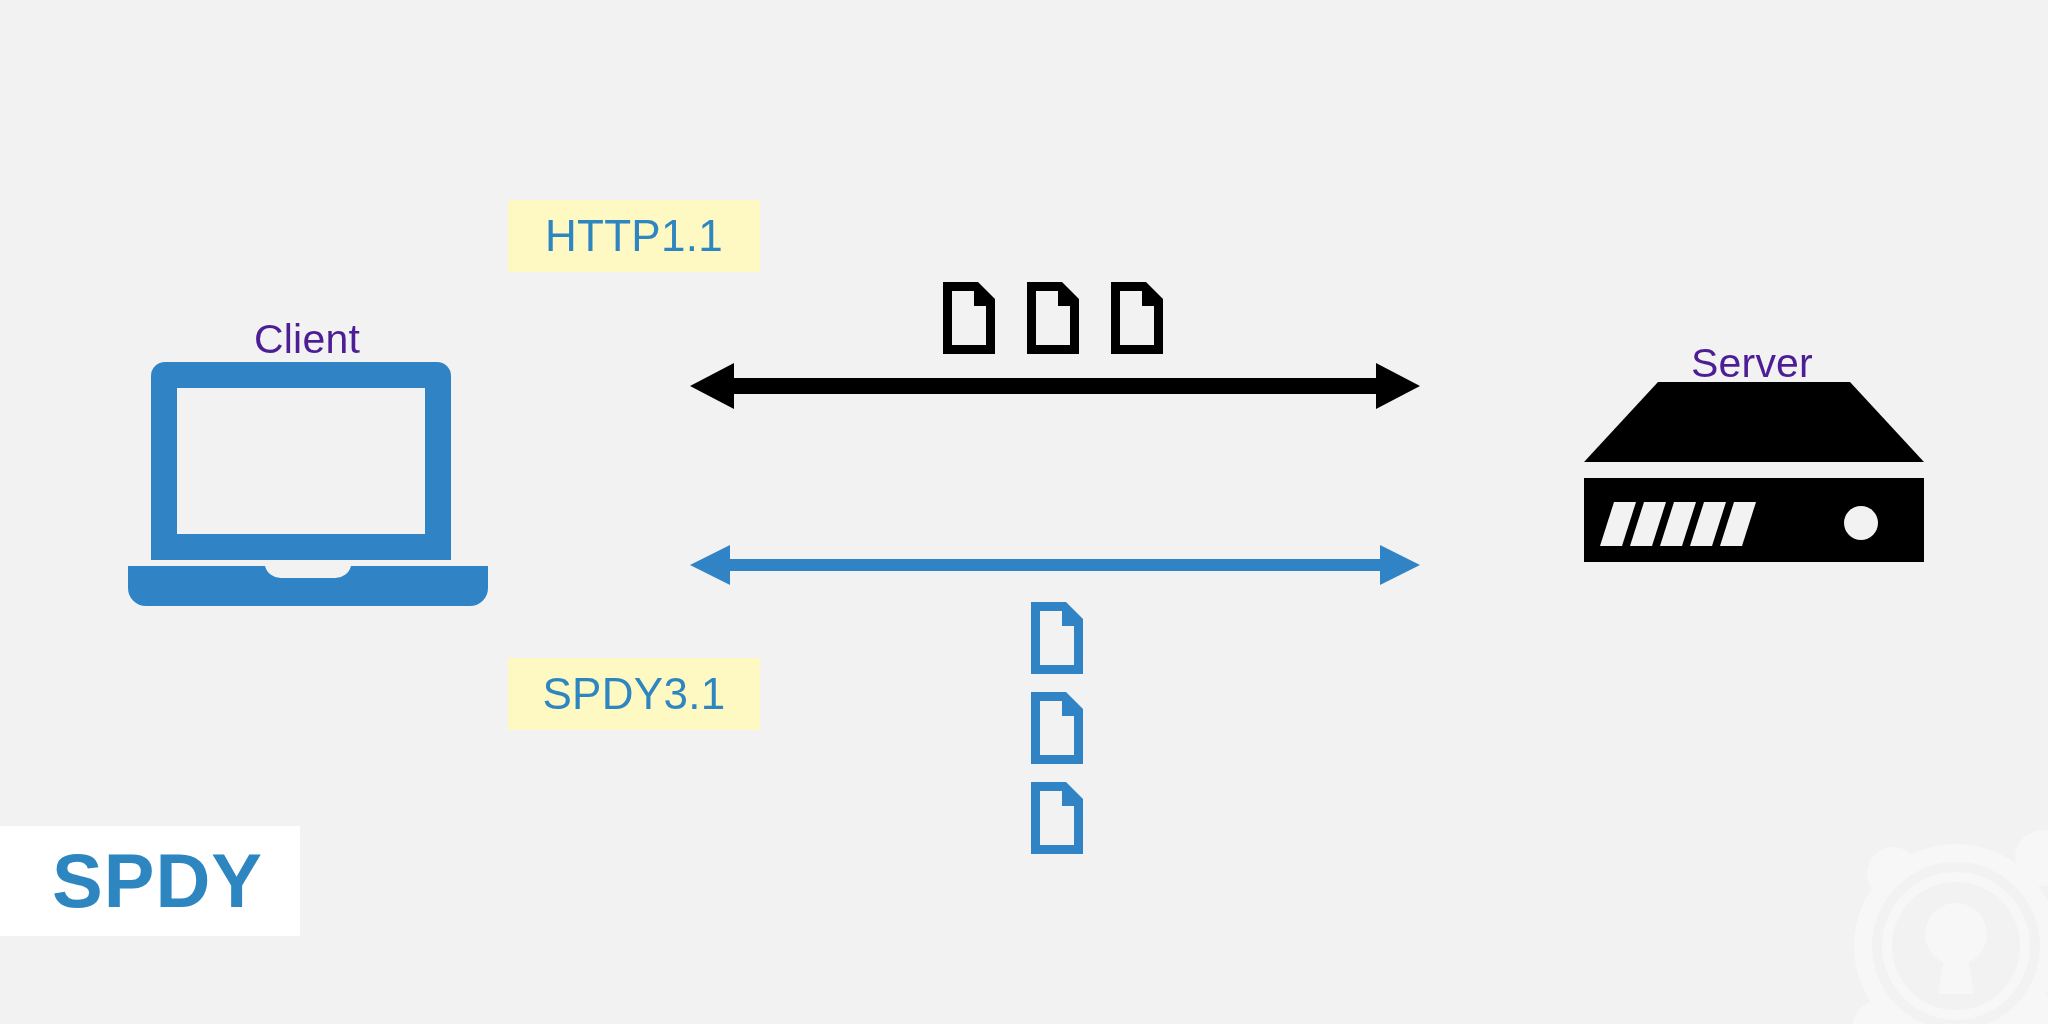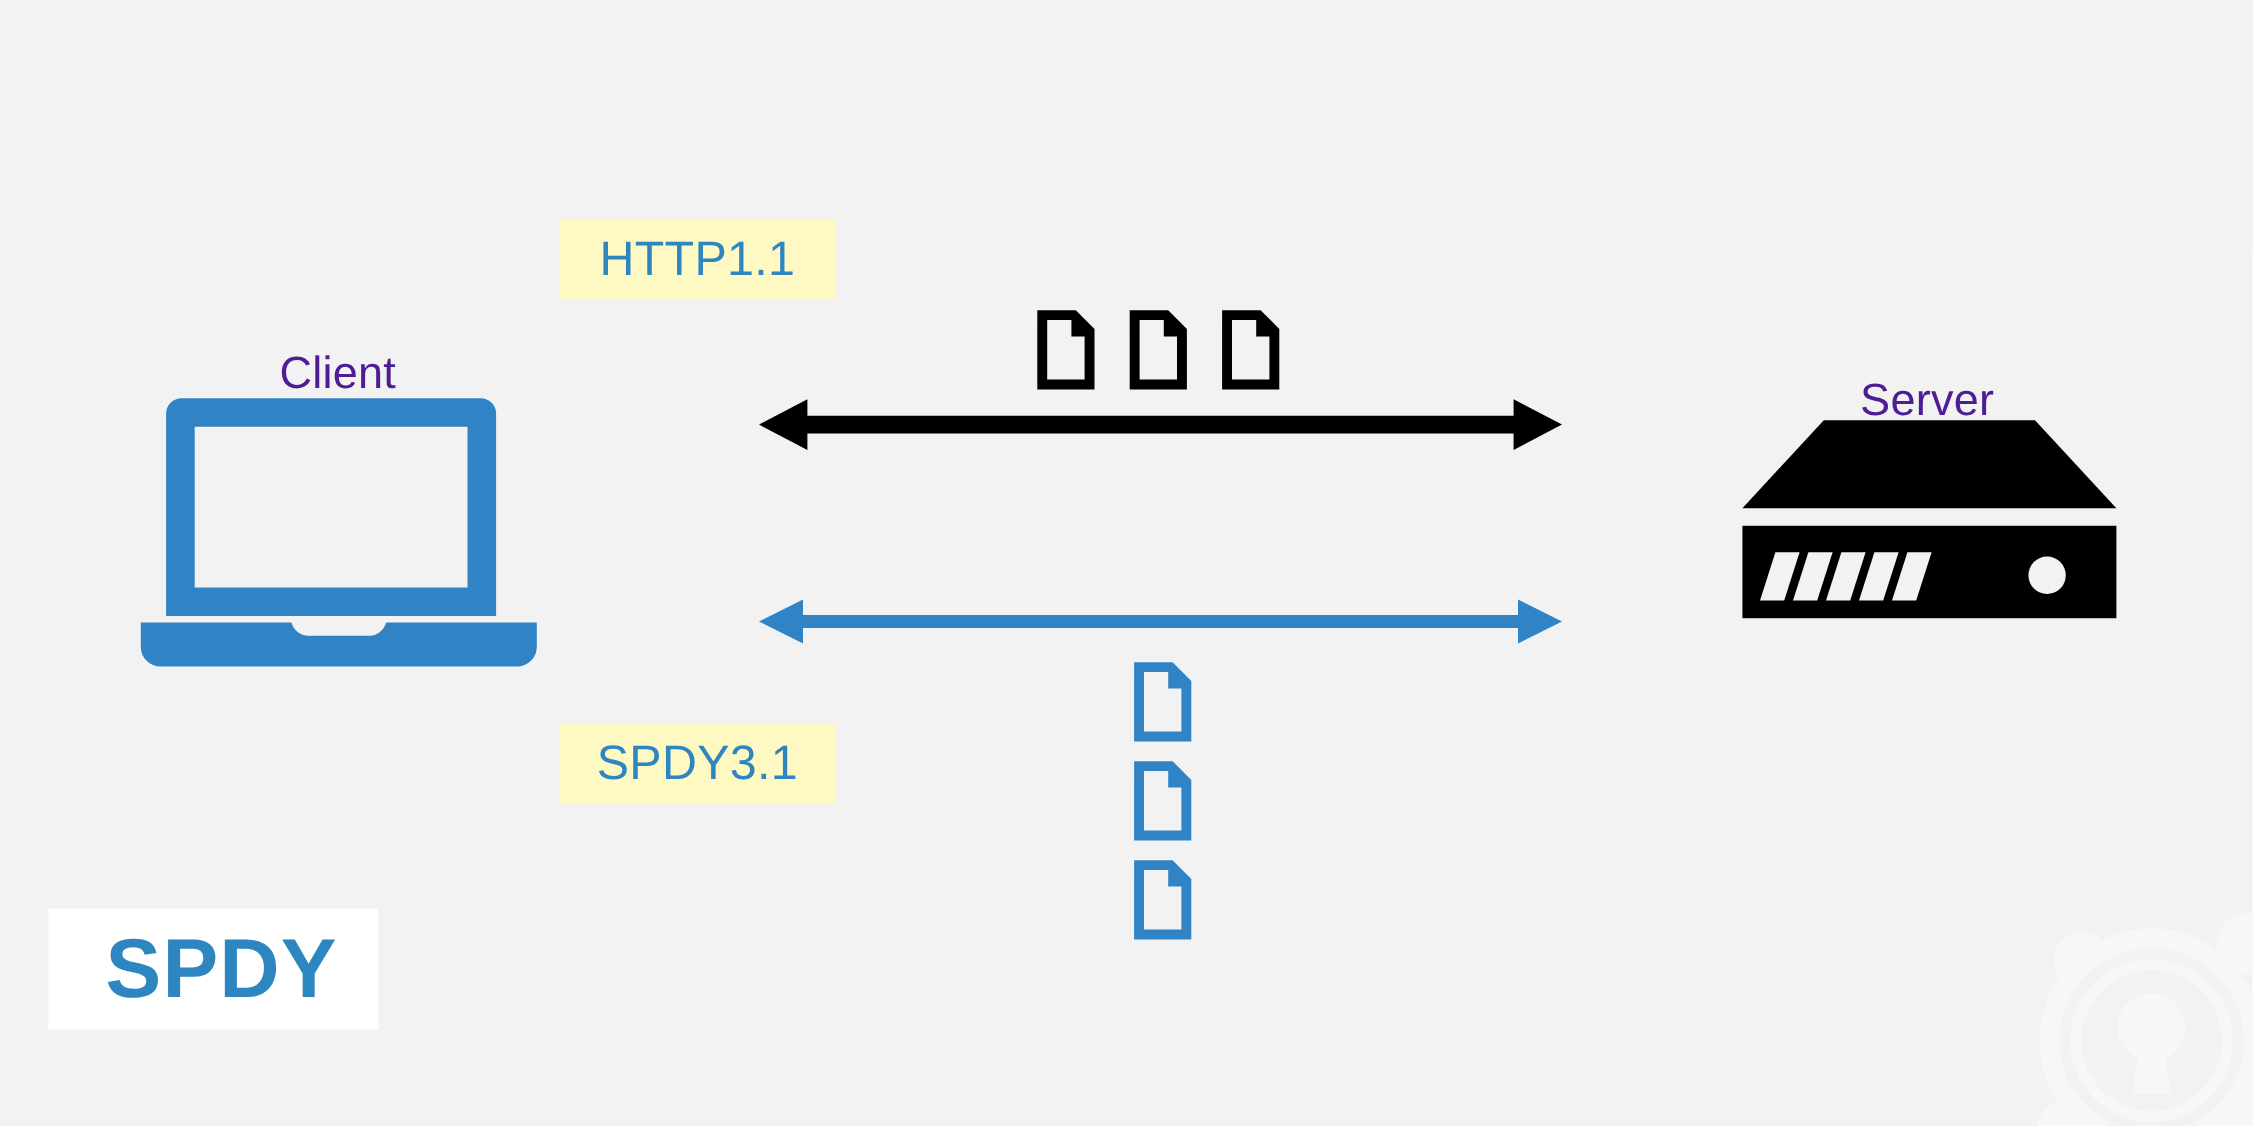--- a/index.html
+++ b/index.html
@@ -196,17 +196,17 @@
         <path d="M60 120 H82 L68 164 H46 Z"></path>
         <path d="M90 120 H112 L98 164 H76 Z"></path>
         <path d="M120 120 H142 L128 164 H106 Z"></path>
         <path d="M150 120 H172 L158 164 H136 Z"></path>
       </g>
 
       <circle cx="277" cy="141" r="17" fill="#f2f2f2"></circle>
     </svg>
   </div>
 
-  <div class="abs logo-plate" style="left:0px; top:826px; width:300px; height:110px;margin-left:44px;">
+  <div class="abs logo-plate" style="left:0px; top:826px; width:300px; height:110px;">
     <span class="logo-text">SPDY</span>
   </div>
 
 </div>
 
 </body></html>

